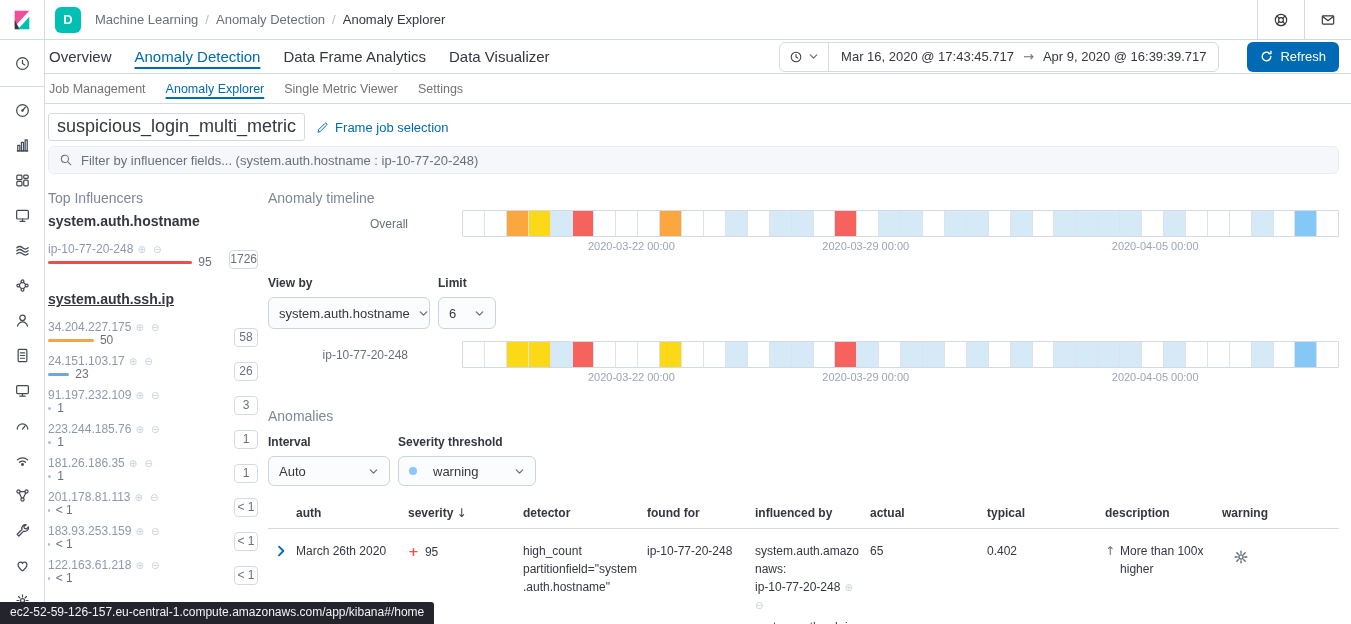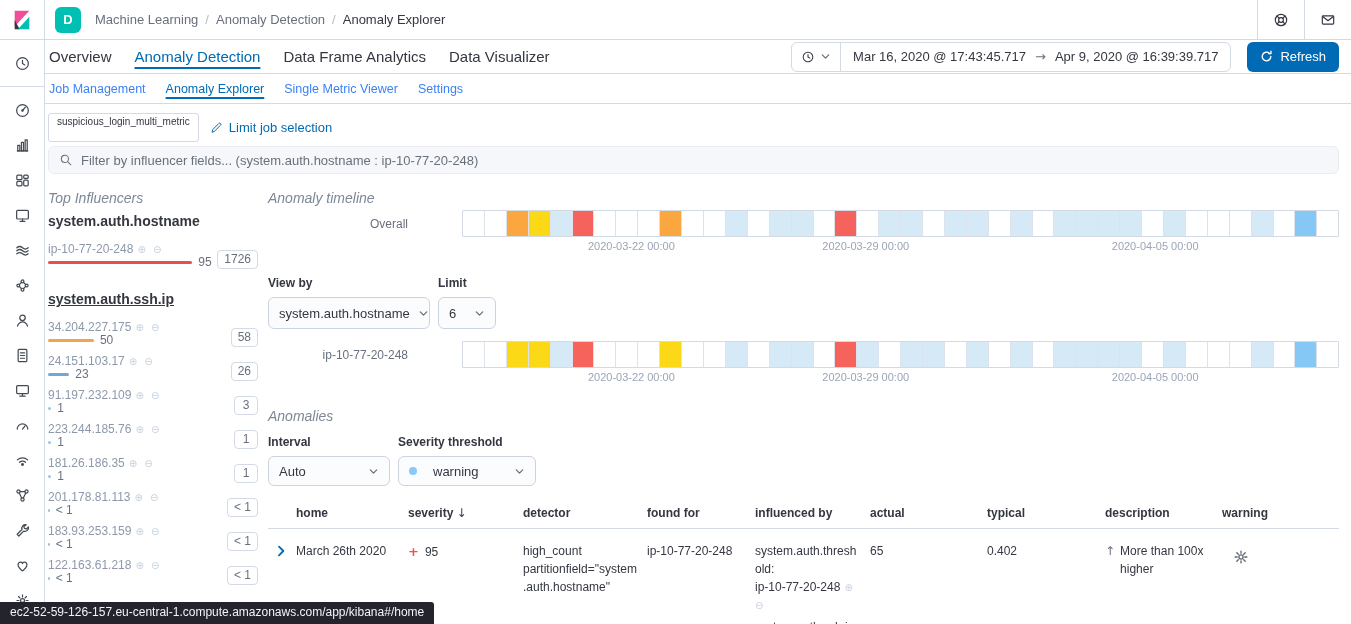--- a/index.html
+++ b/index.html
@@ -25,60 +25,60 @@
   .crumb:last-child { color:#343741; }
   .top-icons { margin-left:auto; display:flex; height:40px; }
   .top-icon-btn { width:47px; height:40px; border-left:1px solid #d3dae6; display:flex; align-items:center; justify-content:center; color:#343741; cursor:pointer; }
   .top-icon-btn .icn { width:16px; height:16px; }
 
   
   #navrow { position:absolute; left:45px; top:40px; right:0; height:34px; border-bottom:1px solid #d3dae6; display:flex; align-items:center; padding:0 12px 0 4px; background:#fff; }
   #nav-tabs { display:flex; gap:23px; font-size:15px; }
   #nav-tabs .tab { cursor:pointer; color:#343741; }
   #nav-tabs .tab.active { color:#006bb4; text-decoration:underline; text-underline-offset:5px; text-decoration-thickness:2px; }
-  .dp-group { margin-left:auto; display:flex; align-items:center; gap:16px; }
+  .dp-group { margin-left:auto; display:flex; align-items:center; gap:28px; }
   .datepicker { display:flex; align-items:center; height:30px; border:1px solid #d3dae6; border-radius:6px; background:#fff; cursor:pointer; }
   .dp-clock { display:flex; align-items:center; gap:5px; padding:0 9px; border-right:1px solid #d3dae6; height:100%; color:#343741; }
   .dp-clock .icn { width:14px; height:14px; }
   .dp-clock .chev { width:11px; height:11px; color:#69707d; }
   .dp-text { padding:0 12px; font-size:13px; white-space:nowrap; }
   .dp-arrow { color:#69707d; padding:0 9px; font-family:"DejaVu Sans", sans-serif; }
   .refresh { background:#006bb4; border:none; color:#fff; height:30px; min-width:90px; padding:0 13px; border-radius:6px; font-size:13px; font-family:inherit; display:flex; align-items:center; gap:7px; cursor:pointer; }
   .refresh .icn { width:13px; height:13px; }
 
   
   #subnav { position:absolute; left:45px; top:74px; right:0; height:30px; border-bottom:1px solid #d3dae6; display:flex; align-items:center; padding-left:4px; background:#fff; }
   #sub-tabs { display:flex; gap:20px; font-size:12.5px; }
-  #sub-tabs .tab { cursor:pointer; color:#3b82f6; }
+  #sub-tabs .tab { cursor:pointer; color:#737373; }
   #sub-tabs .tab.active { color:#006bb4; text-decoration:underline; text-underline-offset:4px; text-decoration-thickness:1.5px; }
 
   
   #content { position:absolute; left:45px; top:104px; right:0; bottom:0; overflow:hidden; background:#fff; }
   #jobbar { position:absolute; left:3px; top:9px; display:flex; align-items:center; gap:11px; }
-  .job-badge { border:1px solid #d3dae6; border-radius:3px; padding:2px 8px 14px; font-size:10px; background:#fff; }
+  .job-badge { border:1px solid #d3dae6; border-radius:3px; padding:2px 8px 3px; font-size:18px; background:#fff; }
   .edit-link { color:#006bb4; font-size:13px; display:flex; align-items:center; gap:6px; cursor:pointer; }
   .edit-link .icn { width:13px; height:13px; }
   #filterbar { position:absolute; left:3px; top:42px; right:12px; height:28px; background:#f5f7fa; border:1px solid #e9edf3; border-radius:6px; display:flex; align-items:center; padding:0 10px; gap:8px; }
   #filterbar .icn { width:14px; height:14px; color:#69707d; }
   #filterbar input { flex:1; border:none; outline:none; background:transparent; font-family:inherit; font-size:13px; color:#343741; }
   #filterbar input::placeholder { color:#69707d; opacity:1; }
 
-  .sec-title { font-size:14px; color:#7d8796;font-style:italic; }
+  .sec-title { font-size:14px; color:#7d8796; }
 
   
   #influencers { position:absolute; left:3px; top:86px; width:212px; }
   .inf-group-title { font-size:14px; font-weight:bold; color:#343741; margin-top:7px; margin-bottom:13px; }
   .inf-group + .inf-group .inf-group-title { margin-top:26px;text-decoration:underline; }
   .inf-item { position:relative; margin-bottom:11px; padding-right:48px; min-height:22px; }
   .inf-name { font-size:12px; color:#8d99ab; white-space:nowrap; }
   .inf-ops { color:#c6d1de; font-size:10px; letter-spacing:2px; margin-left:4px; cursor:pointer; }
   .inf-bar-row { display:flex; align-items:center; gap:6px; margin-top:3px; height:6px; }
   .inf-bar { height:3px; border-radius:2px; }
   .inf-val { font-size:12px; color:#69707d; line-height:6px; }
-  .inf-badge { position:absolute; right:2px; top:8px; border:1px solid #d3dae6; border-radius:4px; background:#fff; font-size:12px; color:#69707d; padding:1px 6px 2px; min-width:24px; text-align:center; white-space:nowrap; }
+  .inf-badge { position:absolute; right:2px; top:8px; border:1px solid #d3dae6; border-radius:4px; background:#fff; font-size:12px; color:#69707d; padding:1px 0 2px; min-width:24px; text-align:center; white-space:nowrap; }
 
   
   #main-col { position:absolute; left:223px; top:86px; right:12px; }
   .lane-row { display:flex; align-items:center; margin-top:4px;gap:42px; }
   .lane-label { width:152px; padding-right:12px; text-align:right; font-size:12px; color:#69707d; white-space:nowrap; }
   .lane-cells { flex:1; display:flex; height:27px; border:1px solid #d3dae6; border-radius:1px; }
   .cell { flex:1 1 0; border-right:1px solid #dce3ed; cursor:pointer; }
   .cell:last-child { border-right:none; }
   .lane-axis { display:flex; height:18px; }
   .axis-spacer { width:152px; }
@@ -351,21 +351,21 @@
 <main id="content">
 
   <div id="jobbar">
     <span class="job-badge">suspicious_login_multi_metric</span>
     <a class="edit-link">
       <span class="icn">
           <svg viewBox="0 0 16 16" fill="none" stroke="currentColor" stroke-width="1.2" stroke-linecap="round" stroke-linejoin="round">
             <path d="M2.6 13.4l.9-3L11 2.9a1.3 1.3 0 0 1 1.9 0l.2.2a1.3 1.3 0 0 1 0 1.9L5.6 12.5z"></path>
           </svg>
         </span>
-      <span>Limit job selection</span>
+      <span>Frame job selection</span>
     </a>
   </div>
 
   <div id="filterbar">
     <span class="icn">
         <svg viewBox="0 0 18 18" fill="none" stroke="currentColor" stroke-width="1.3" stroke-linecap="round" stroke-linejoin="round">
           <circle cx="7.6" cy="7.6" r="4.6"></circle>
           <path d="M11.1 11.1L15.2 15.2"></path>
         </svg>
       </span>
@@ -619,21 +619,21 @@
                 <path d="M2.5 4.2L6 7.8l3.5-3.6"></path>
               </svg>
             </span>
         </div>
       </div>
     </div>
 
     <div id="anom-table">
       <div id="anom-head" class="trow">
           <div></div>
-          <div class="th">home</div>
+          <div class="th">auth</div>
           <div class="th">severity<span class="sort-arrow">↓</span></div>
           <div class="th">detector</div>
           <div class="th">found for</div>
           <div class="th">influenced by</div>
           <div class="th">actual</div>
           <div class="th">typical</div>
           <div class="th">description</div>
           <div class="th">warning</div>
         </div>
       <div id="anom-rows">
@@ -641,21 +641,21 @@
             <div><span class="icn expander">
                 <svg viewBox="0 0 12 12" fill="none" stroke="currentColor" stroke-width="1.6" stroke-linecap="round" stroke-linejoin="round">
                   <path d="M4.3 2.3L8 6l-3.7 3.7"></path>
                 </svg>
               </span></div>
             <div class="cellc">March 26th 2020</div>
             <div class="cellc"><span class="sev-cross">+</span>95</div>
             <div class="cellc detector">high_count partitionfield="system.auth.hostname"</div>
             <div class="cellc">ip-10-77-20-248</div>
             <div class="cellc">
-              <div class="inf-line-field">system.auth.threshold:</div>
+              <div class="inf-line-field">system.auth.amazonaws:</div>
               <div class="inf-line-val">ip-10-77-20-248<span class="inf-ops sym"><span>⊕</span><span> ⊖</span></span></div>
               <div class="inf-line-field">system.auth.ssh.ip:</div>
             </div>
             <div class="cellc">65</div>
             <div class="cellc">0.402</div>
             <div class="cellc desc">
               <span class="arr">↑</span>
               <span class="txt">More than 100x higher</span>
             </div>
             <div><span class="icn gear-btn">

